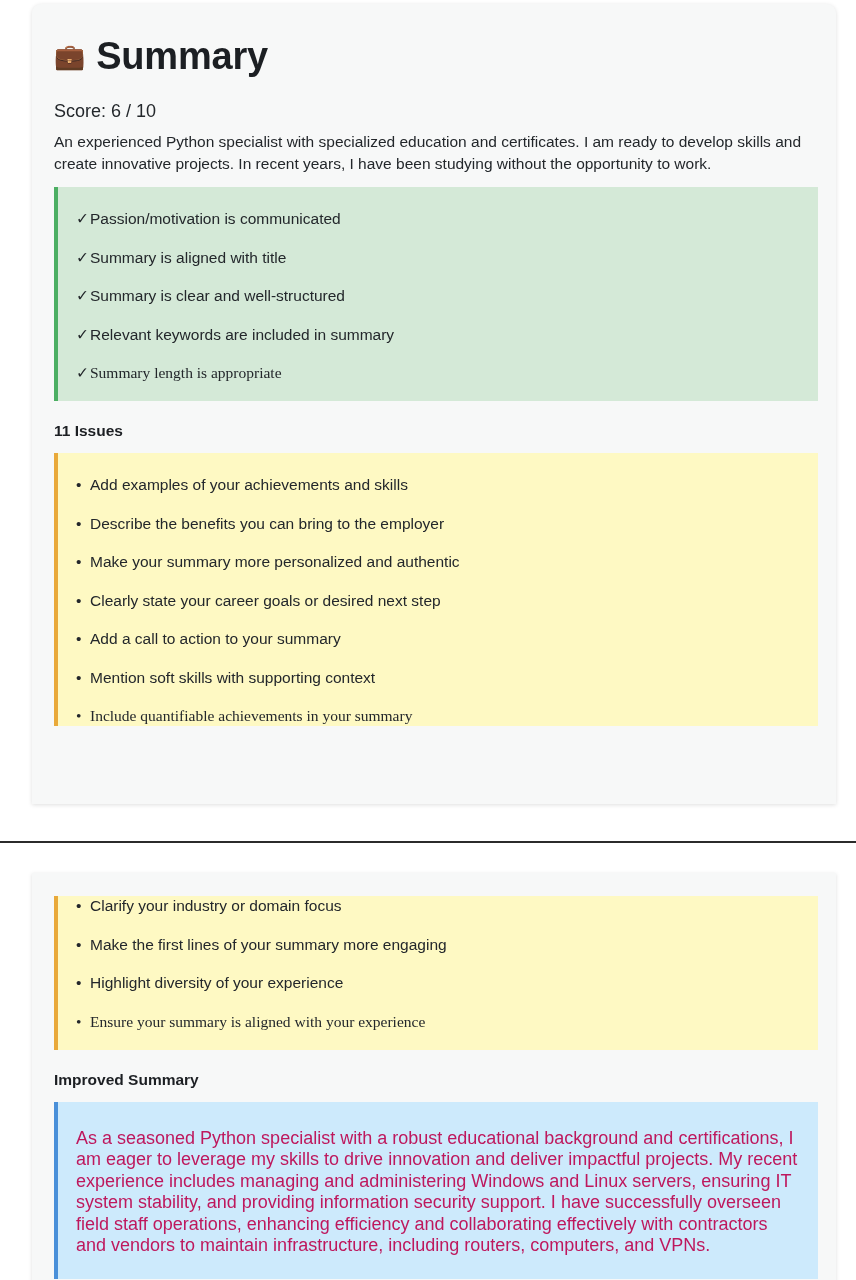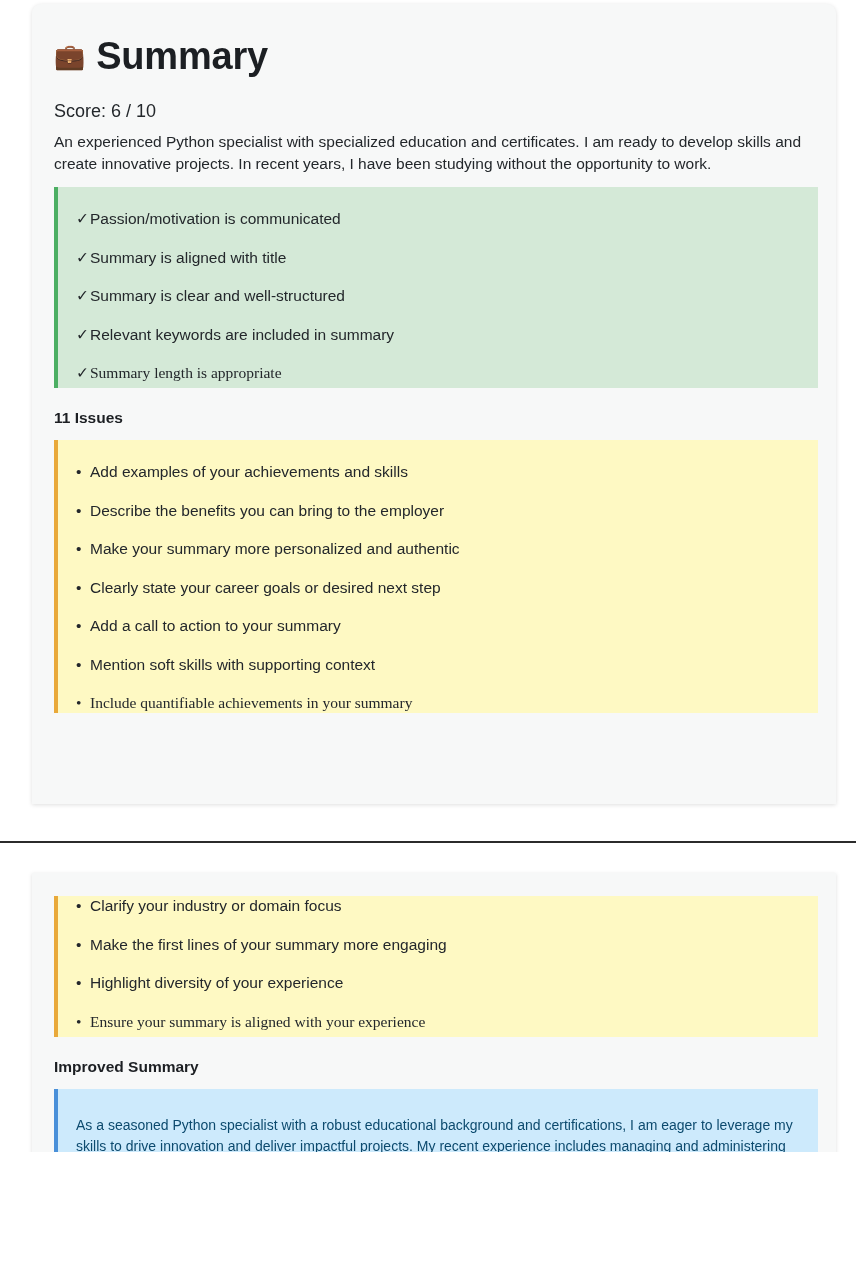--- a/index.html
+++ b/index.html
@@ -18,21 +18,21 @@
 
   
   .page {
     position: absolute;
     left: 0;
     width: 856px;
     background: #ffffff;
     overflow: hidden;
   }
   #page-1 { top: 0; height: 843px; }
-  #page-2 { top: 844px; height: 308px; }
+  #page-2 { top: 844px; height: 436px; }
 
   .page-break {
     position: absolute;
     left: 0;
     top: 841px;
     width: 856px;
     height: 2px;
     background: #2b2b2b;
   }
 
@@ -100,21 +100,21 @@
     font-weight: bold;
     color: #1c1f23;
   }
 
   
   .panel {
     margin-top: 13px;
     border-left-style: solid;
     border-left-width: 4px;
     box-sizing: border-box;
-    padding: 22px 16px 5px 18px;
+    padding: 22px 16px 18px 18px;
   }
   .panel.strengths {
     background: #d4e9d7;
     border-left-color: #4caf63;
   }
   .panel.issues {
     background: #fef9c3;
     border-left-color: #e9a93a;
   }
   .panel.improved {
@@ -131,23 +131,23 @@
     white-space: nowrap;
   }
   .panel-item:last-child { margin-bottom: 0; font-family: Liberation Serif, serif; }
 
   .mark {
     display: inline-block;
     width: 14px;
   }
 
   .improved-text {
-    font-size: 14px;
+    font-size: 18px;
     line-height: 21.5px;
-    color: #0c4a6e;
+    color: #be185d;
   }
 
   
   #issues-panel-1 { padding-bottom: 0; }
 
   
   #issues-panel-2 {
     margin-top: 0;
     padding-top: 0;
   }

